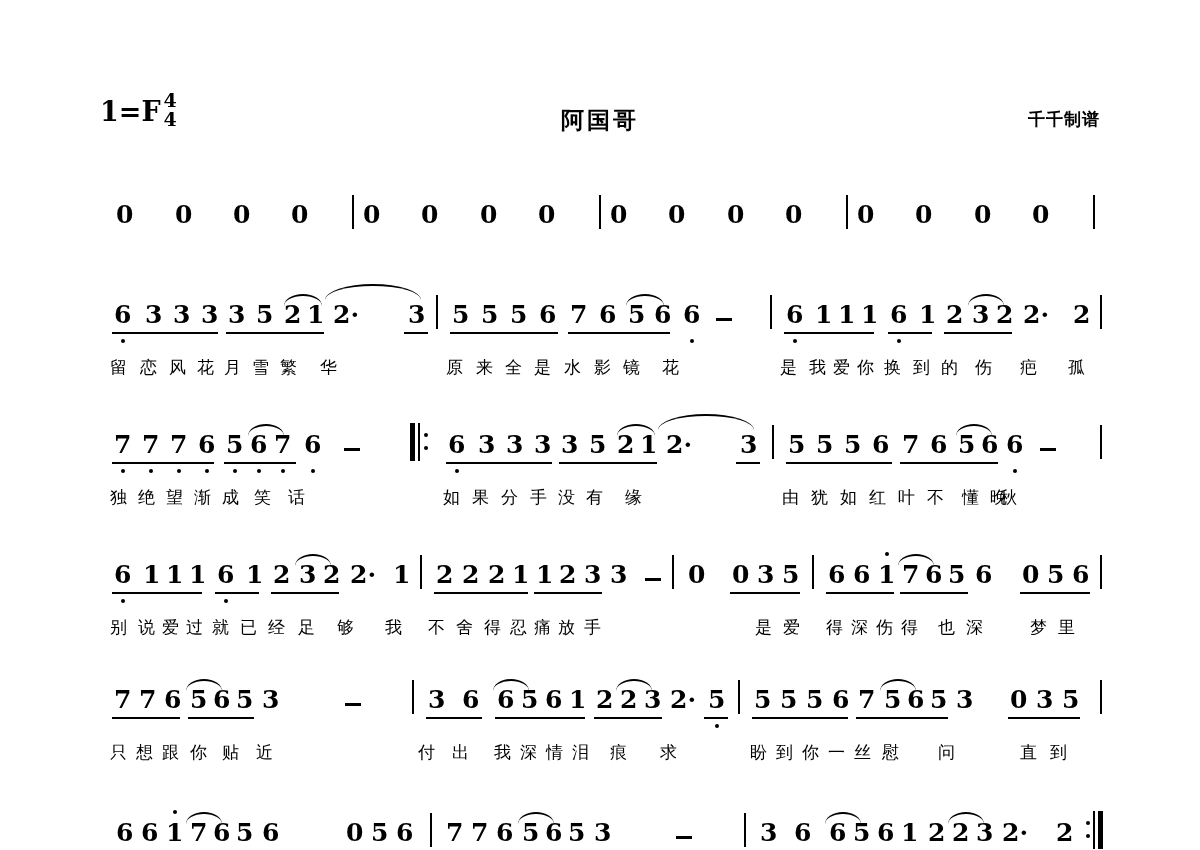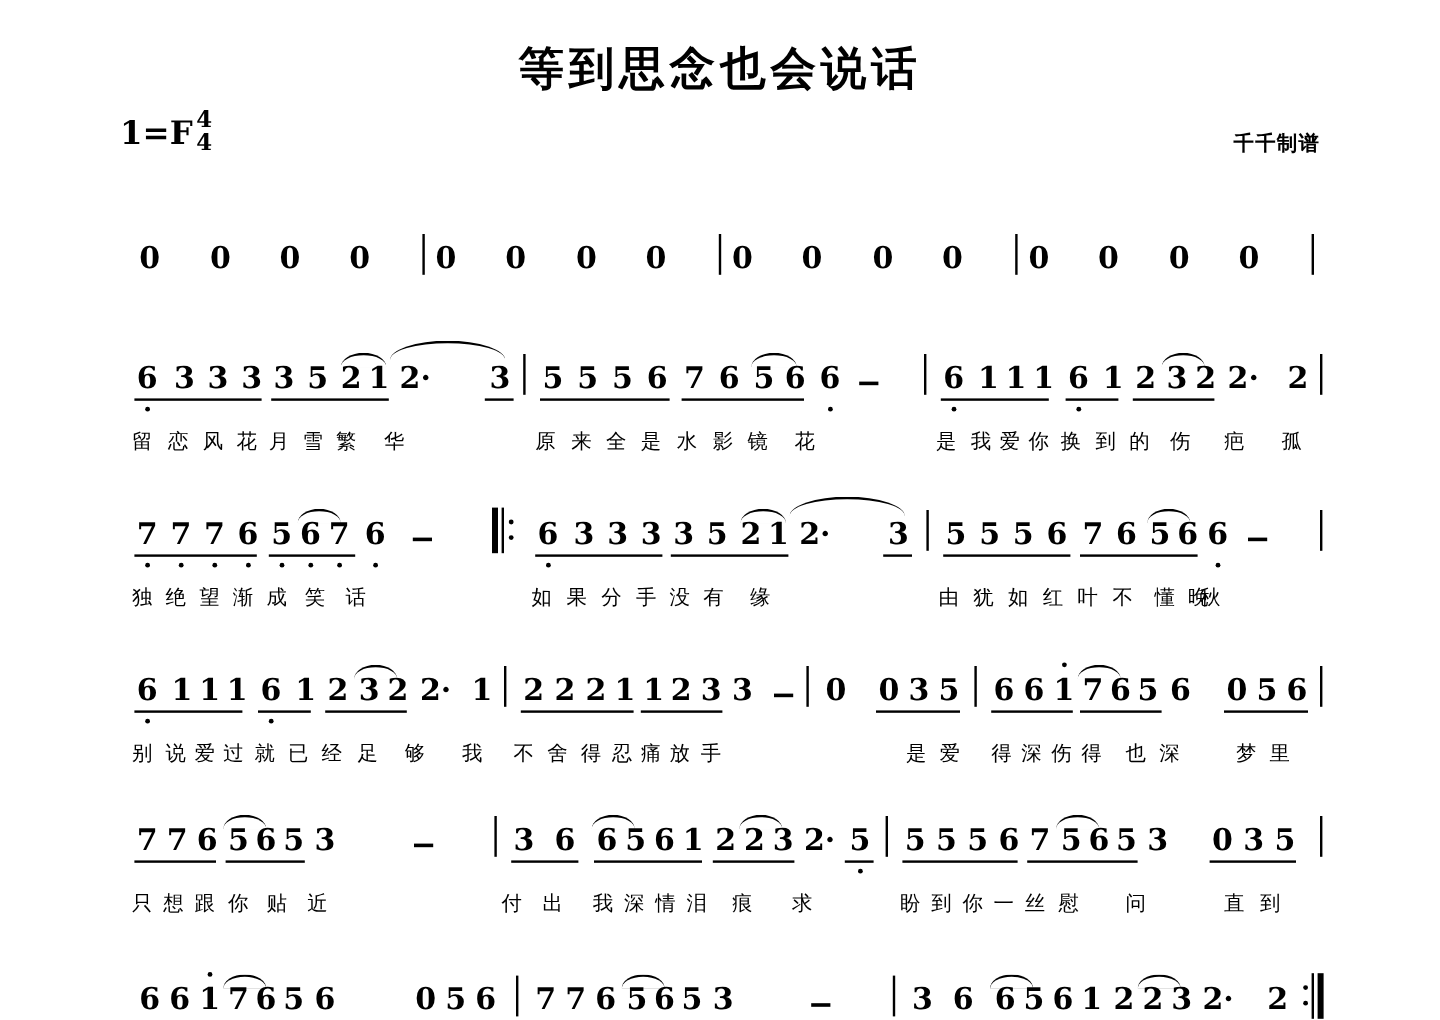--- a/index.html
+++ b/index.html
@@ -100,31 +100,31 @@
   .dash{position:absolute;width:16px;height:2.5px;background:#000;}
   
   .tie{position:absolute;border-top:2px solid #000;border-radius:50%/100% 100% 0 0;height:10px;}
   .tiebig{position:absolute;border-top:2px solid #000;border-radius:50%/100% 100% 0 0;height:14px;}
 </style>
 </head>
 <body>
 
 <div class="sheet">
 
-  <div class="title">等到思念也会说话</div>
 
   <div class="keysig">
     <span>1</span>
     <span>=F</span>
     <span class="frac">
       <span class="num">4</span>
       <span class="den">4</span>
     </span>
   </div>
 
+  <div class="composer">阿国哥</div>
   <div class="arranger">千千制谱</div>
 
   <div class="stave" style="top:200px;">
     <div class="notes">
       <span class="n" style="left:116px">0</span>
       <span class="n" style="left:175px">0</span>
       <span class="n" style="left:233px">0</span>
       <span class="n" style="left:291px">0</span>
       <span class="bar" style="left:352px"></span>
       <span class="n" style="left:363px">0</span>

